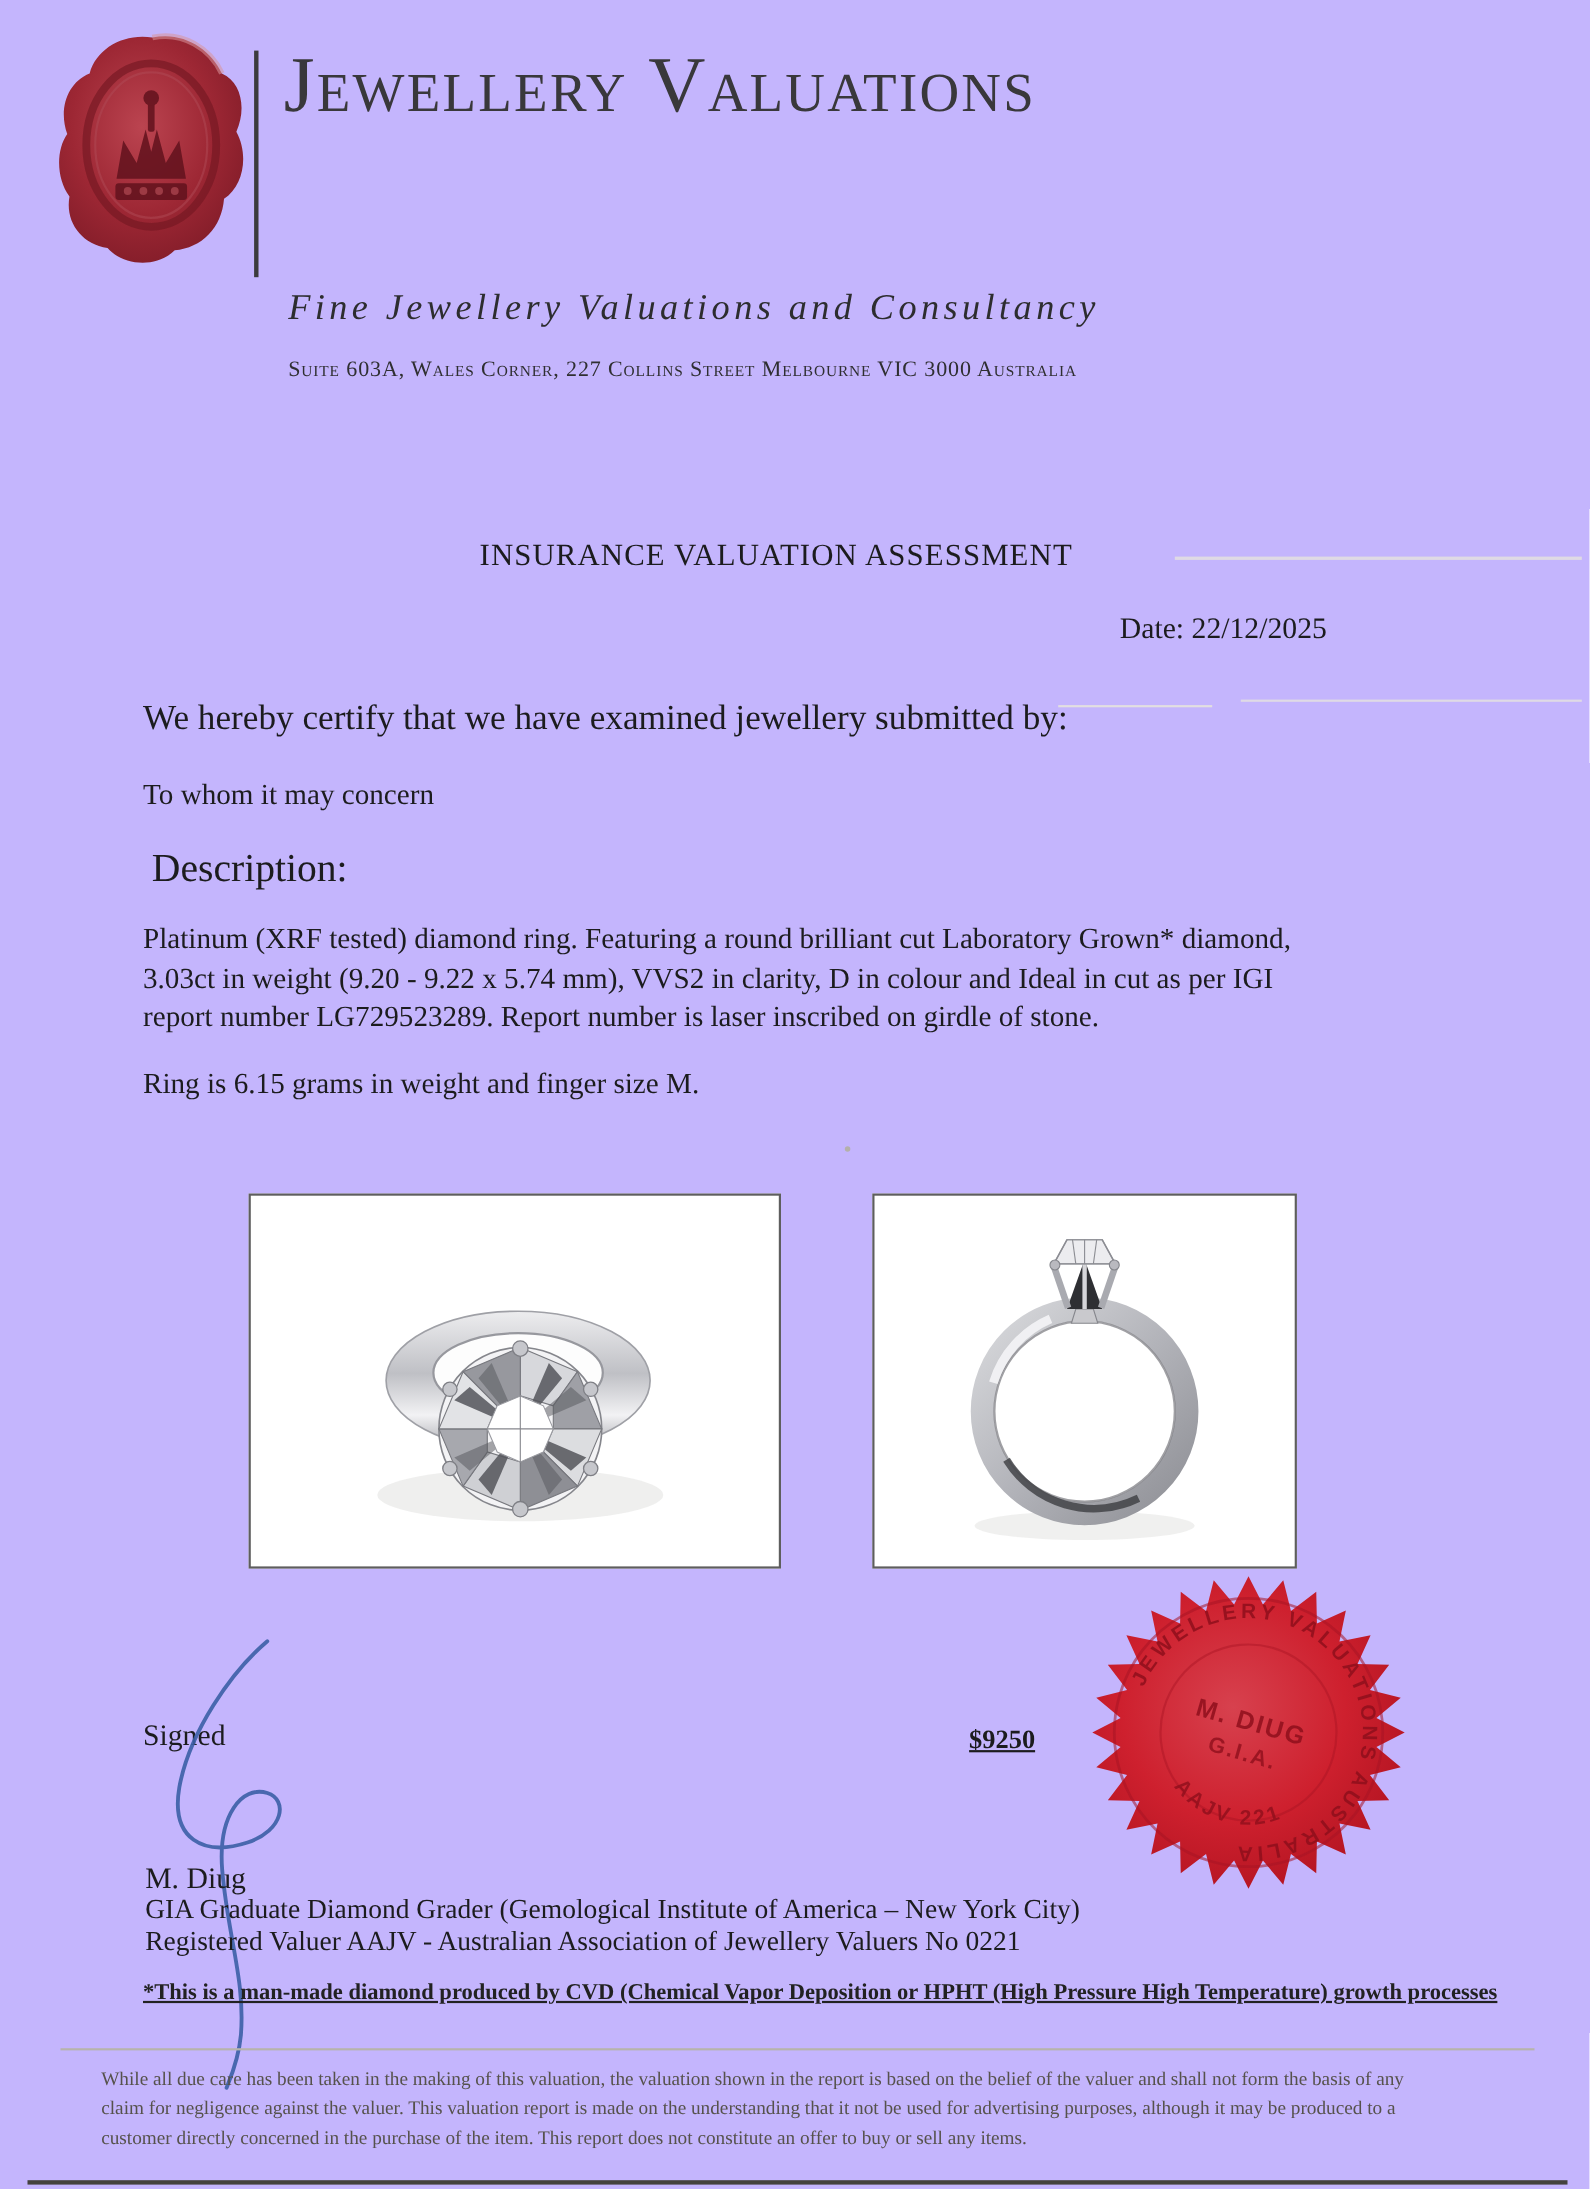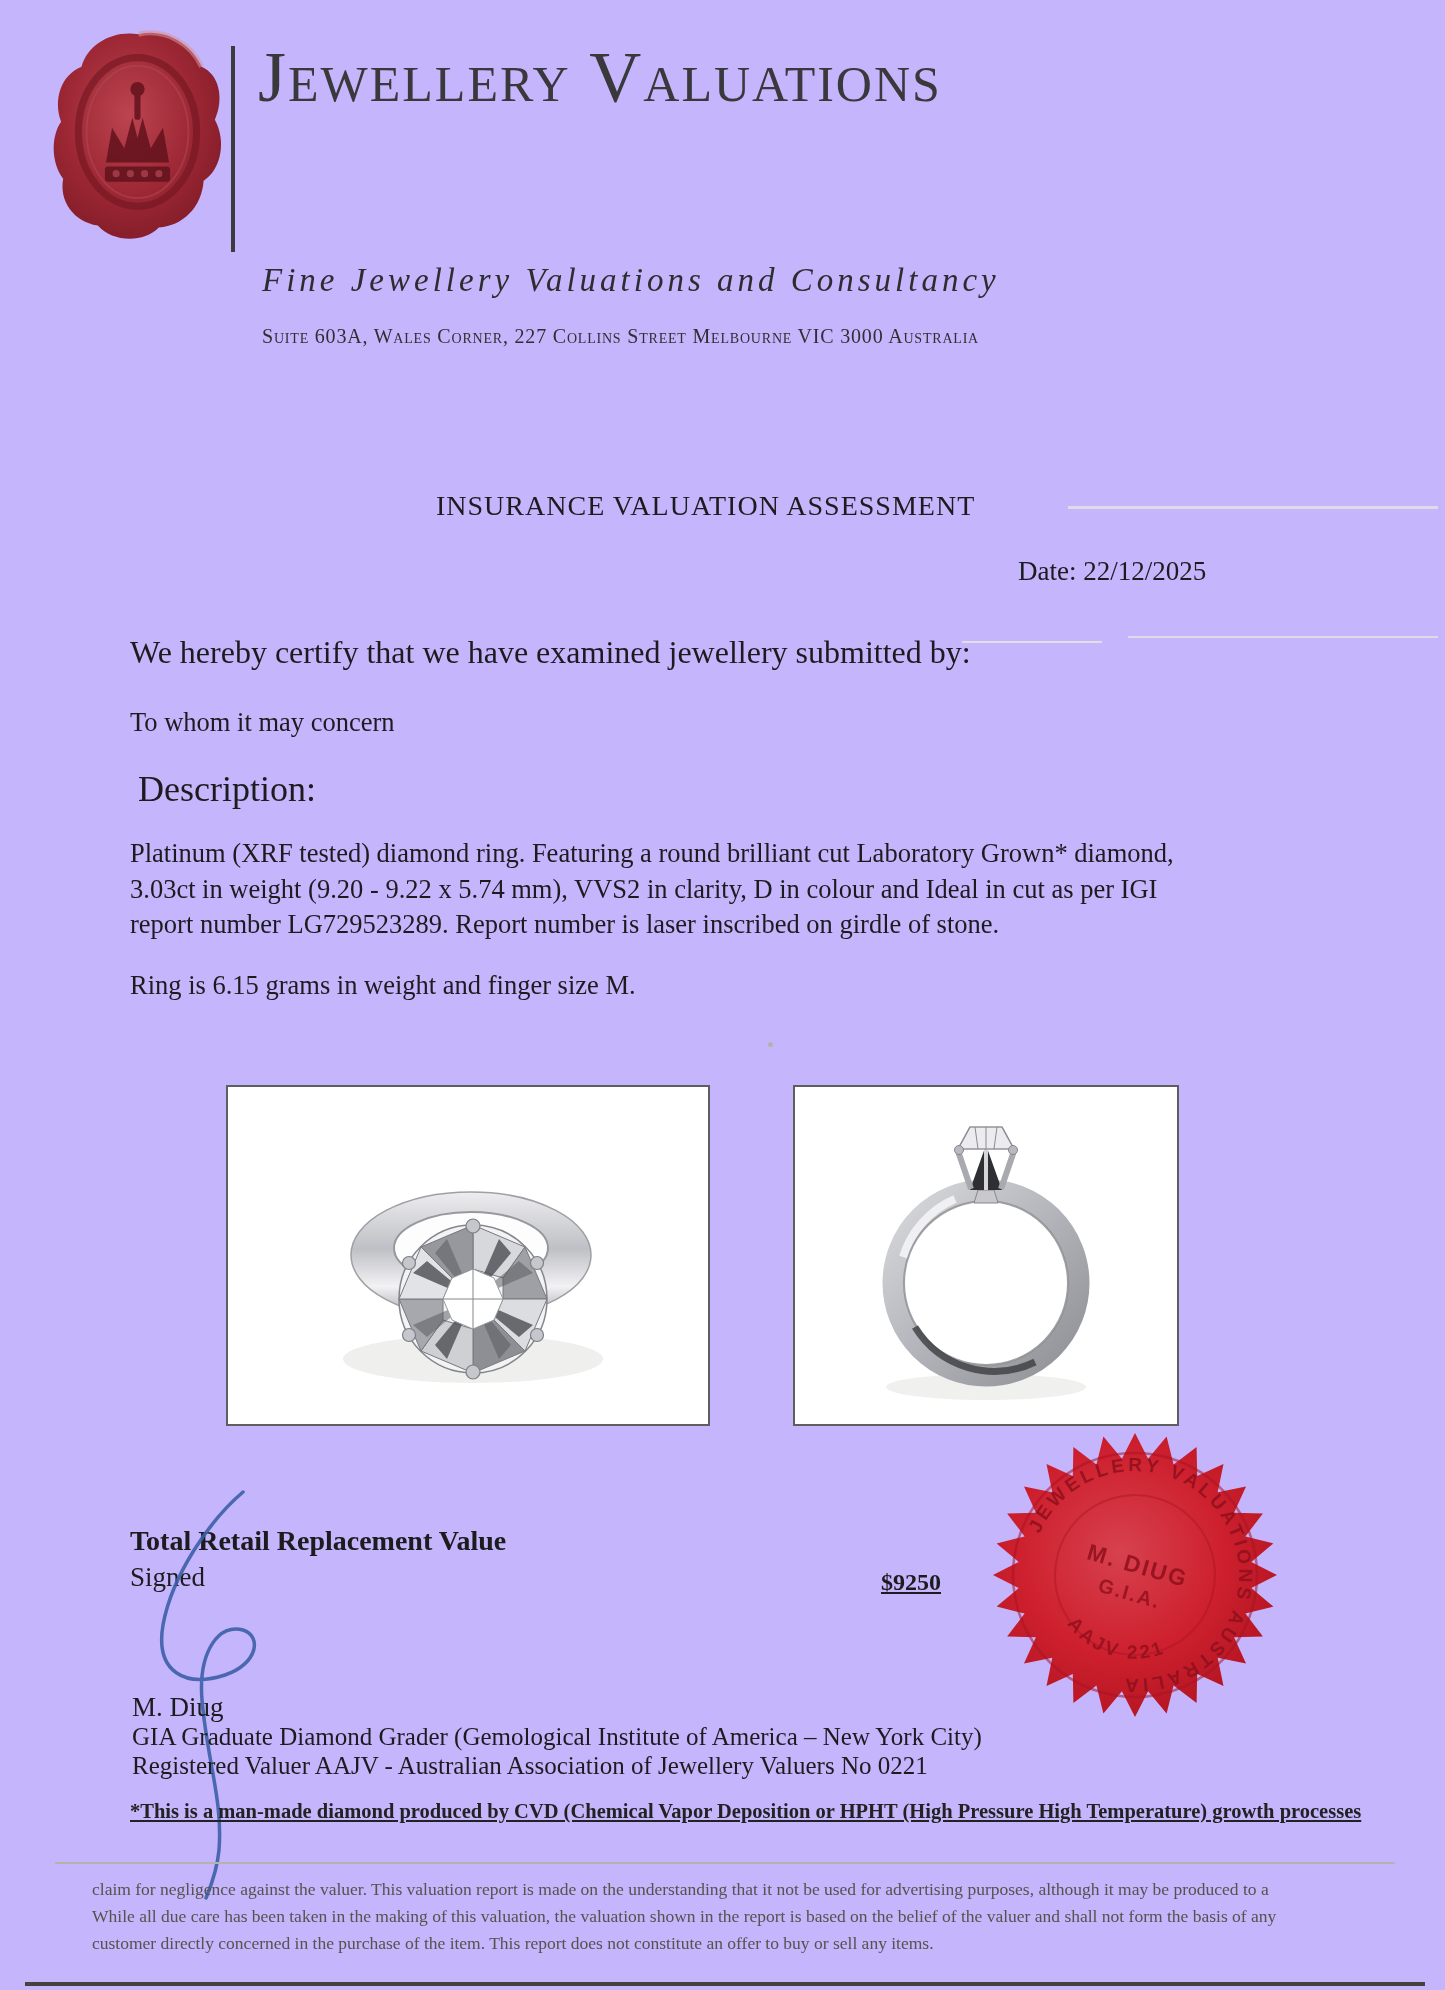--- a/index.html
+++ b/index.html
@@ -193,21 +193,20 @@
           <line x1="219" y2="40" y1="62" x2="207"></line>
         <line x1="183" y1="62" x2="180" y2="40"></line>
           <line x1="199" y1="62" x2="202" y2="40"></line>
         <line x1="191" y1="62" x2="191" y2="40"></line>
       </g>
       <circle cx="164" cy="63" r="4.5" fill="#b9b9bf" stroke="#85868c"></circle>
       <circle cx="218" cy="63" r="4.5" fill="#b9b9bf" stroke="#85868c"></circle>
     </svg>
   </div>
 
-  <div class="abs value-label nowrap">Total Retail Replacement Value</div>
   <div class="abs value-amount nowrap">$9250</div>
   <div class="abs signed nowrap">Signed</div>
 
   <div class="abs sig-wrap">
     <svg width="240" height="450" viewBox="0 0 240 450">
       <path d="M 148,22 C 115,50 77,105 68,155 C 60,202 90,218 130,205 C 163,194 167,166 148,160
                C 125,153 103,180 107,230 C 112,290 128,330 124,380 C 122,402 115,418 111,428" fill="none" stroke="#3c5fa6" stroke-width="3.5" stroke-linecap="round" opacity=".9"></path>
     </svg>
   </div>
 
@@ -238,19 +237,19 @@
         <text x="0" y="26" text-anchor="middle" font-family="Liberation Sans, sans-serif" font-size="20" letter-spacing="2" font-weight="bold" fill="#8f0f1c" opacity=".8">G.I.A.</text>
         <text font-family="Liberation Sans, sans-serif" font-size="19" letter-spacing="3" fill="#8f0f1c" opacity=".8" font-weight="bold" text-anchor="middle">
           <textPath href="#arcBot" startOffset="50%">AAJV 221</textPath>
         </text>
       </g>
     </svg>
   </div>
 
   <div class="abs sep-rule"></div>
   <div class="abs footer">
+    <div class="nowrap">While all due care has been taken in the making of this valuation, the valuation shown in the report is based on the belief of the valuer and shall not form the basis of any</div>
     <div class="nowrap">claim for negligence against the valuer. This valuation report is made on the understanding that it not be used for advertising purposes, although it may be produced to a</div>
-    <div class="nowrap">While all due care has been taken in the making of this valuation, the valuation shown in the report is based on the belief of the valuer and shall not form the basis of any</div>
     <div class="nowrap">customer directly concerned in the purchase of the item.  This report does not constitute an offer to buy or sell any items.</div>
   </div>
   <div class="abs bottom-edge"></div>
 
 </div>
 
 </body></html>

